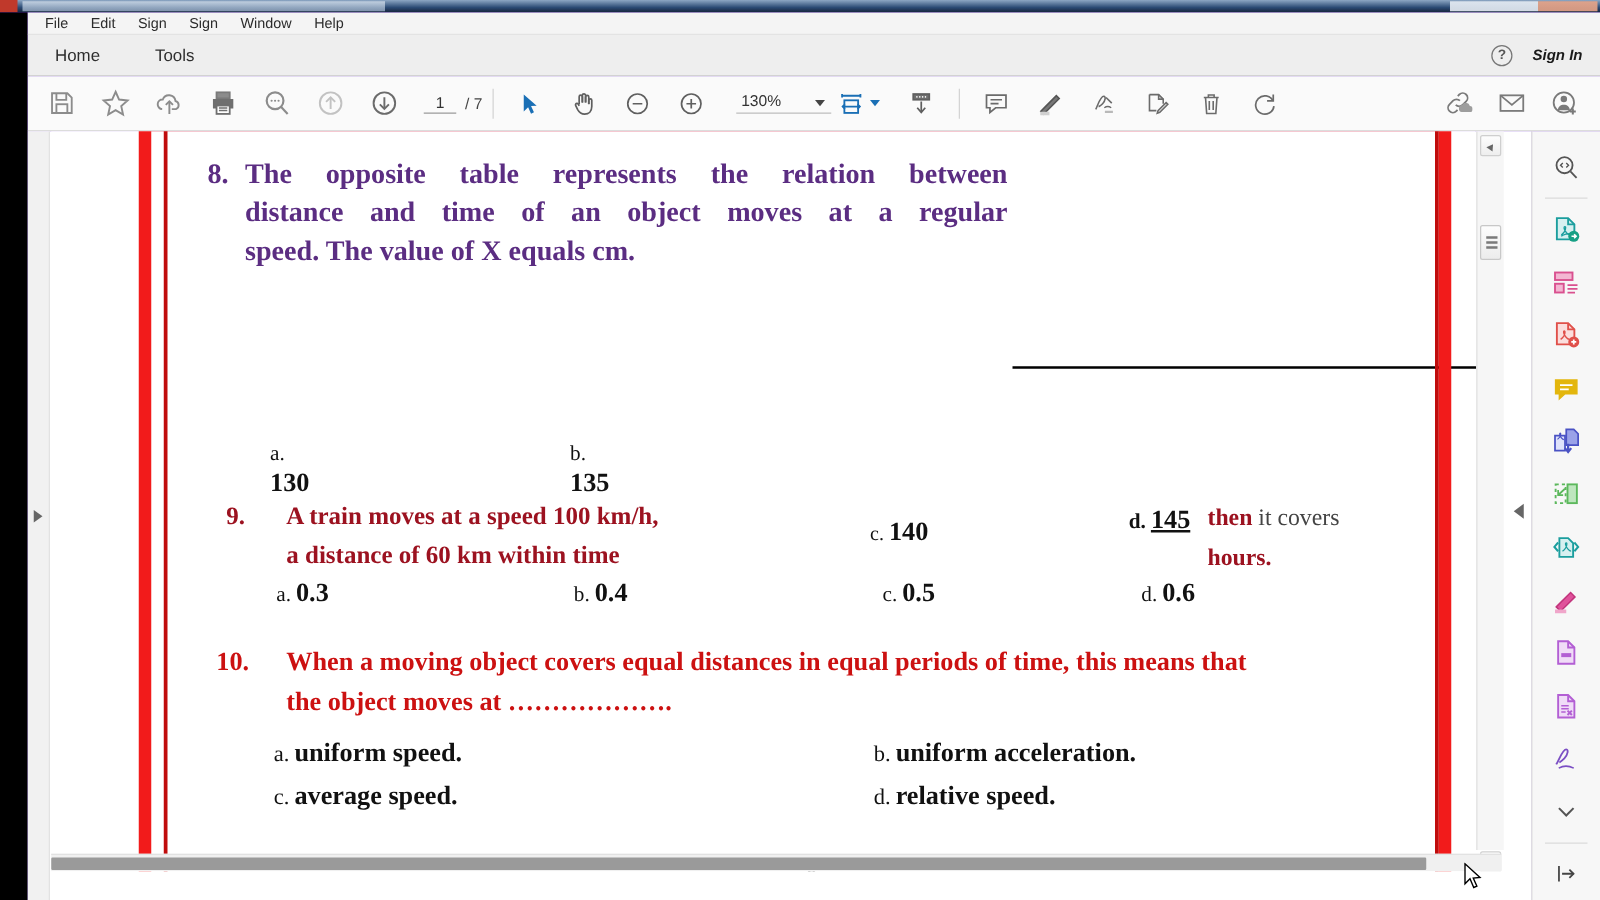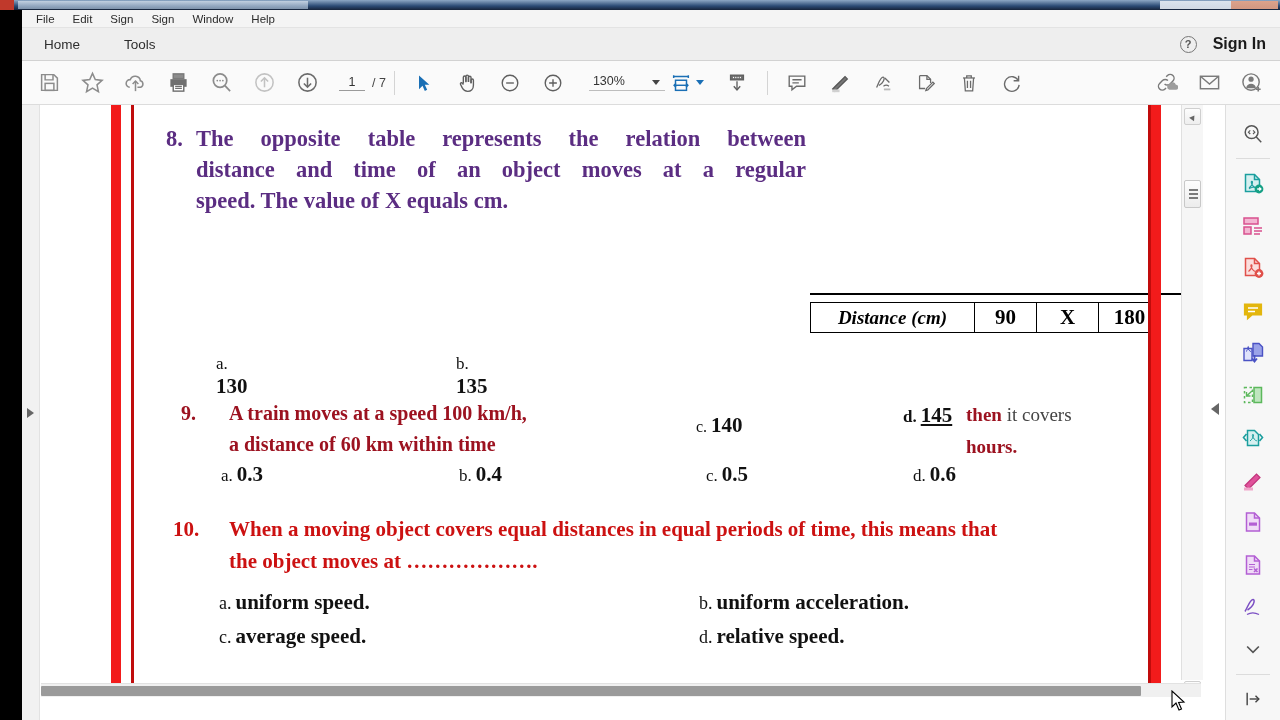--- a/index.html
+++ b/index.html
@@ -52,21 +52,21 @@
   .tabstrip .doc-tab .closex {
     position:absolute; right:10px; top:9px; font-size:13px; color:#555;
   }
   .tabstrip .spacer { flex:1; }
   .tabstrip .right-area { display:flex; align-items:center; padding-right:14px; gap:16px; }
   .helpcirc {
     width:17px; height:17px; border-radius:50%; border:1.4px solid #777;
     display:flex; align-items:center; justify-content:center;
     font-size:11px; color:#555; font-weight:bold;
   }
-  .signin { font-size:16px; color:#1a1a1a; font-weight:600; }
+  .signin { font-size:12px; color:#1a1a1a; font-weight:600;font-style:italic; }
 
   
   .toolbar {
     position:absolute; left:22px; top:61px; width:1258px; height:44px;
     background:#fafafa; border-bottom:1px solid #dcdcdc;
     display:flex; align-items:center; padding-left:6px;
   }
   .tbi { width:43px; height:44px; display:flex; align-items:center; justify-content:center; }
   .tbi svg { display:block; }
   .tsep { width:1px; height:24px; background:#d4d4d4; margin:0 8px; }
@@ -451,26 +451,20 @@
             <span class="vl">130</span>
           </span>
           <span class="ob">
             <span class="lt">b.</span>
             <span class="vl">135</span>
           </span>
         </div>
 
         <table class="tbl">
           <tbody>
-              <tr>
-            <td class="hcell">Distance (cm)</td>
-            <td class="vcell">90</td>
-            <td class="vcell">X</td>
-            <td class="vcell">180</td>
-          </tr>
         </tbody>
           </table>
         <div style="position:absolute;left:769px;top:188px;width:371px;height:1.6px;background:#000;"></div>
 
         <div class="q9">
           <span class="num">9.</span>
           <span class="body">
             <span style="display:block">A train moves at a speed 100 km/h,</span>
             <span style="display:block">a distance of 60 km within time</span>
           </span>

